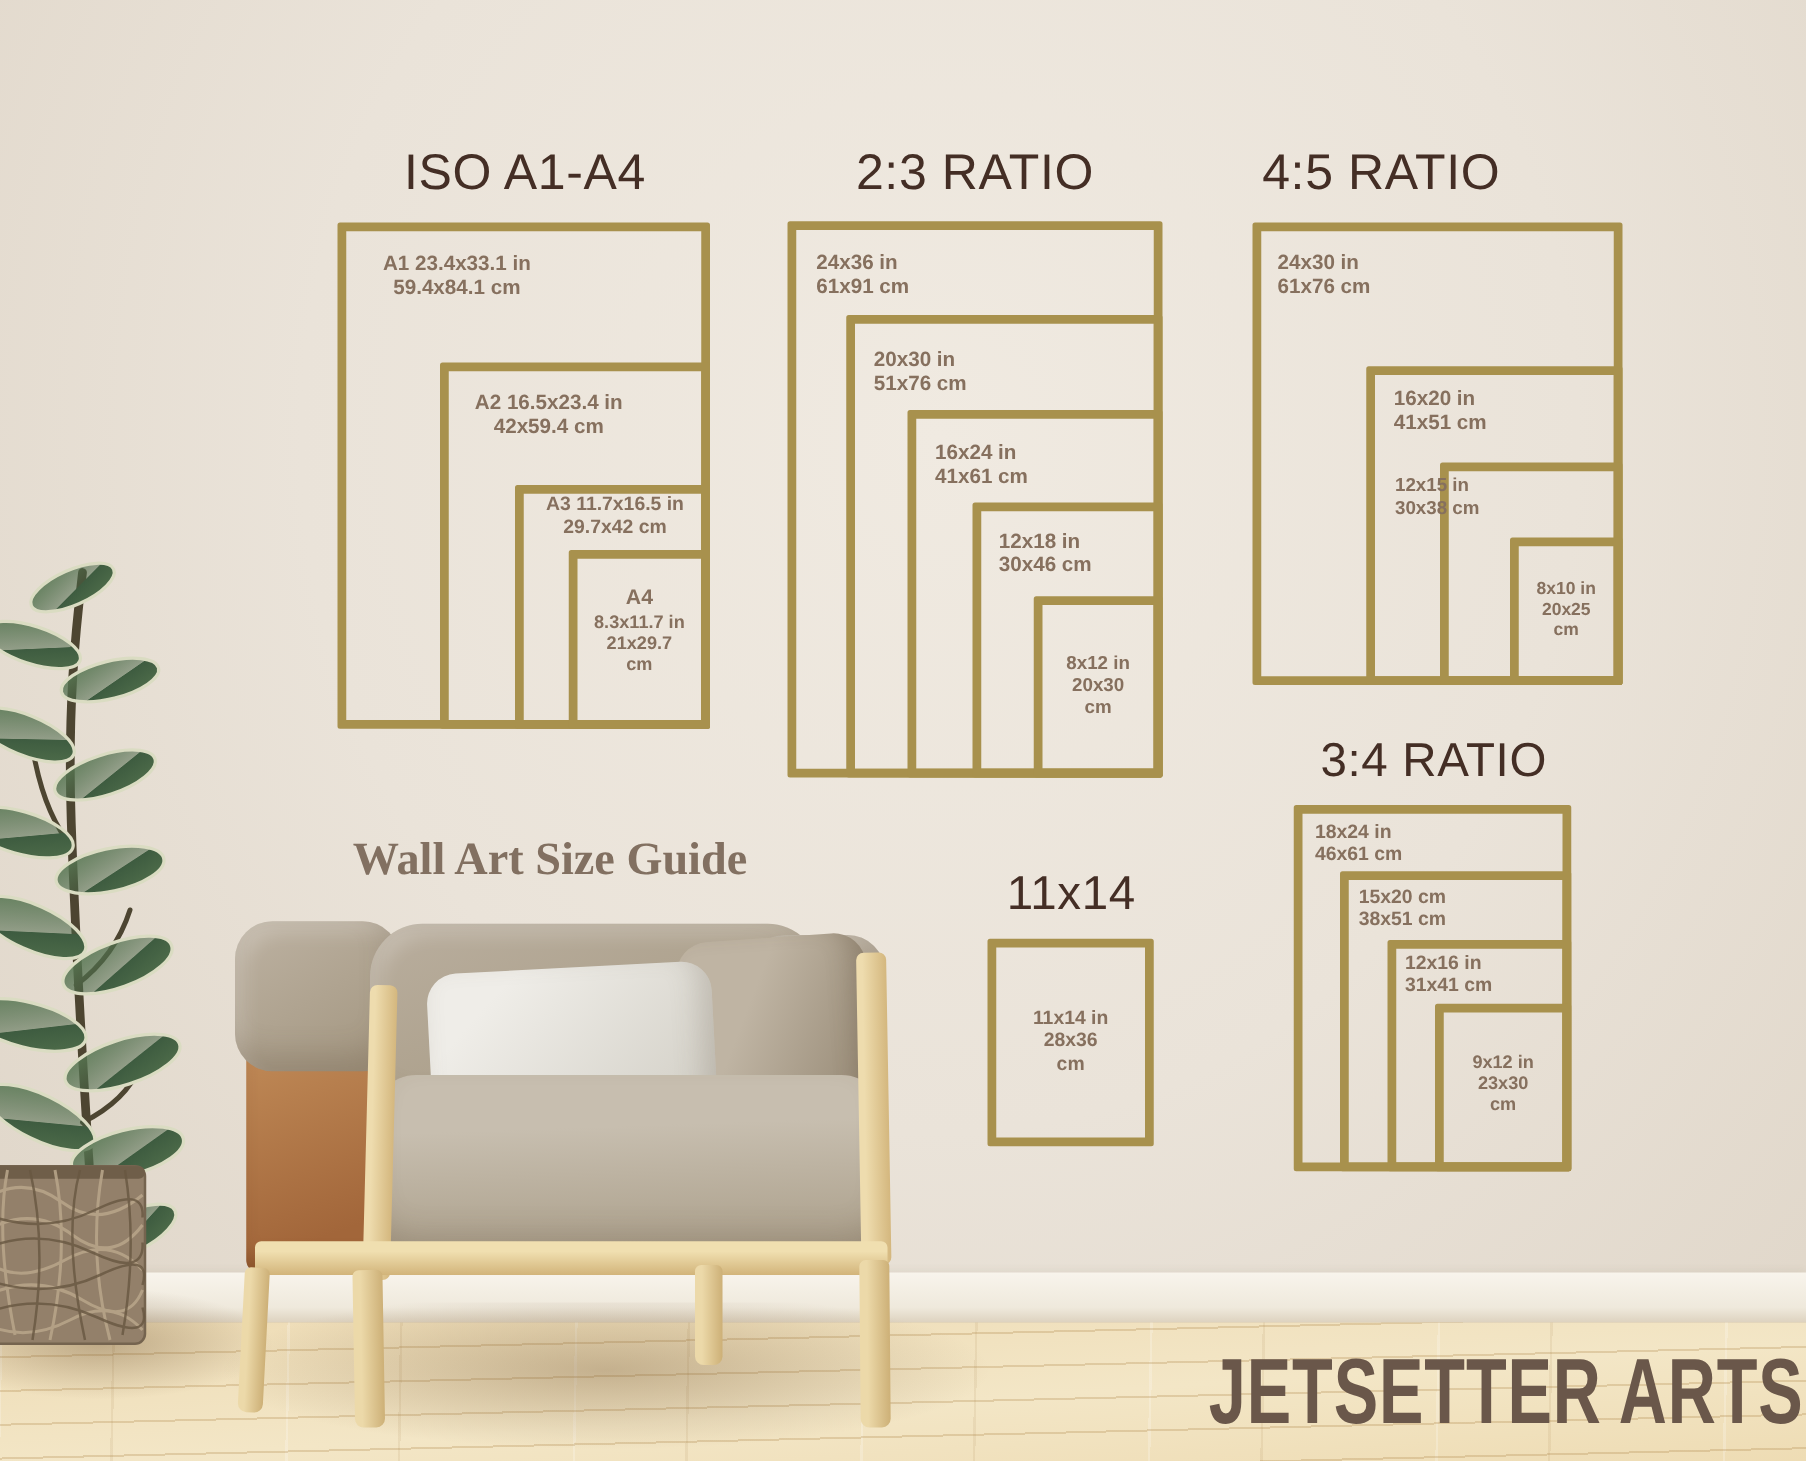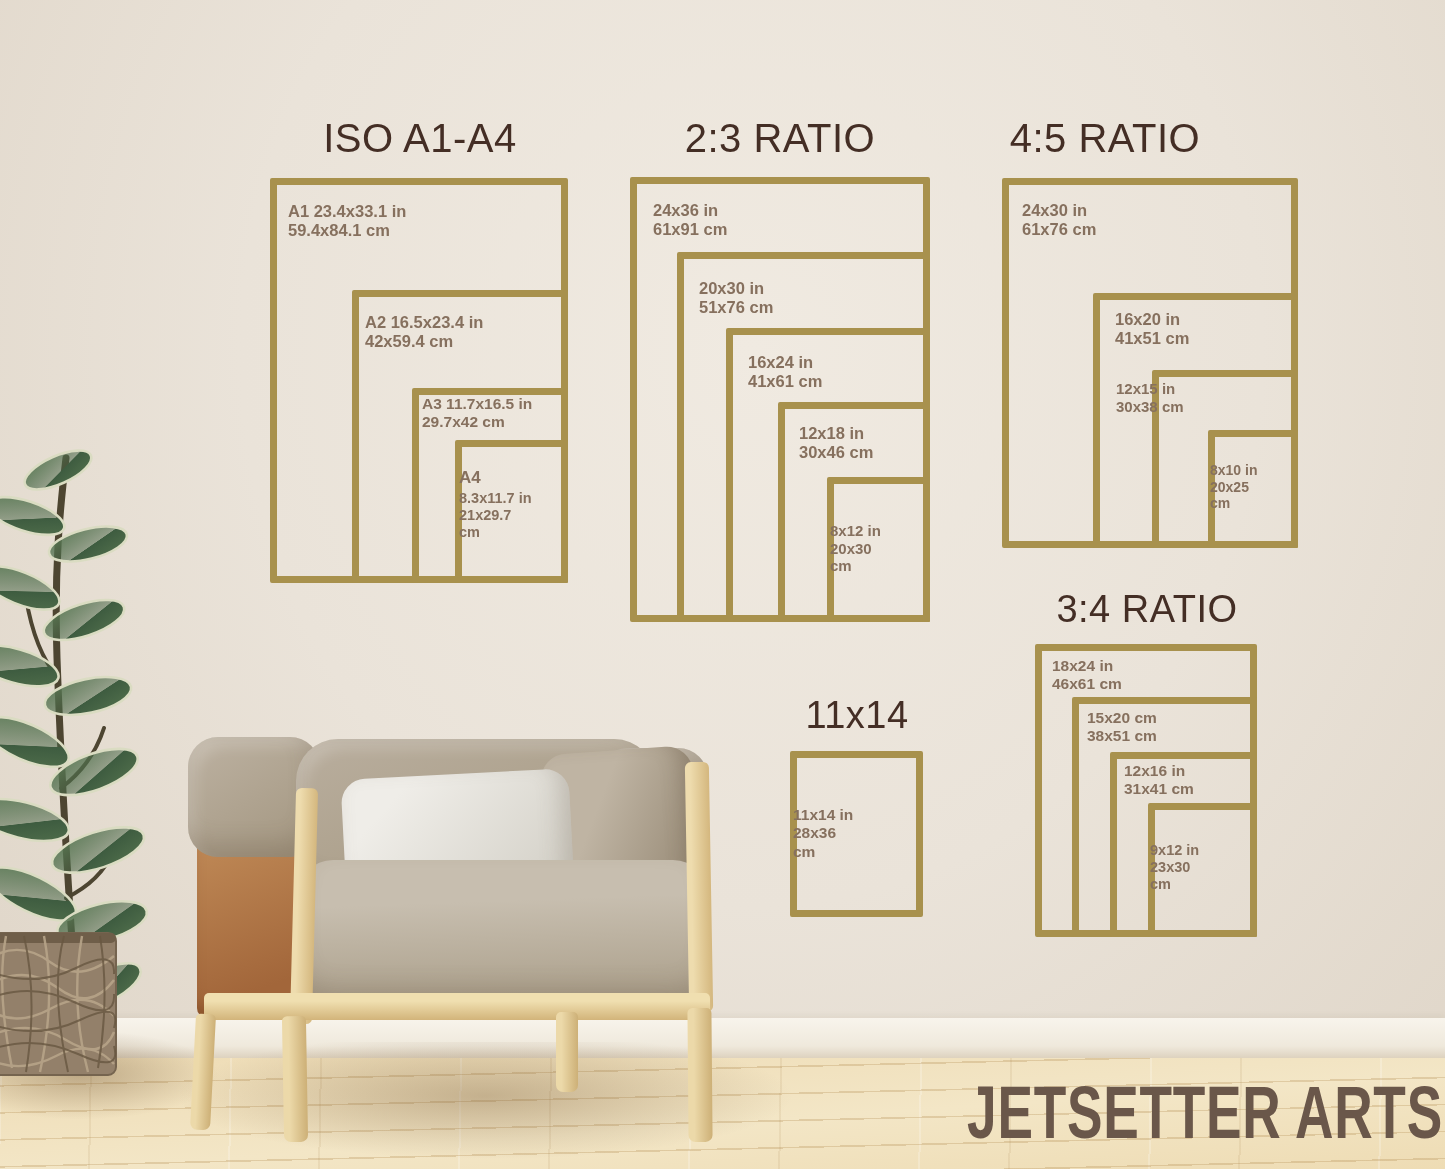--- a/index.html
+++ b/index.html
@@ -31,21 +31,21 @@
     background:radial-gradient(ellipse at 50% 50%, rgba(100,72,40,.35) 0%, rgba(100,72,40,0) 70%);
   }
   
   .gframe{position:absolute;border:7px solid #a8914d;box-sizing:border-box;border-radius:2px;}
   .gtitle{
     position:absolute;color:#442e25;font-weight:400;font-size:40px;
     letter-spacing:.5px;text-align:center;line-height:1;
   }
   .flabel{position:absolute;color:#86705e;font-weight:700;font-size:16.5px;line-height:1.18;}
   .flabel span{display:block;}
-  .align-c{text-align:left}
+  .align-c{text-align:center}
   .fs15{font-size:15px}.fs155{font-size:15.5px}.fs145{font-size:14.5px}.fs14{font-size:14px}
   .bigline{font-size:17px;margin-bottom:2px;}
   .guide-title{
     position:absolute;left:250px;top:666px;width:380px;text-align:center;
     font-family:"Liberation Serif",serif;font-weight:700;font-size:37px;color:#827061;
   }
   .brand{
     position:absolute;right:2px;top:1076px;white-space:nowrap;
     font-weight:700;font-size:74px;line-height:1;color:#6a574a;letter-spacing:1px;
     transform:scaleX(.72);transform-origin:100% 50%;
@@ -194,20 +194,21 @@
   <section>
     <div class="gtitle" style="left:787px;top:696px;width:140px;font-size:38px">11x14</div>
     <div class="gframe" style="left:790px;top:751px;width:133px;height:166px"></div>
     <div class="flabel align-c fs155" style="left:793px;top:806px;width:127px">
       <span>11x14 in</span>
       <span>28x36</span>
       <span>cm</span>
     </div>
   </section>
 
+  <div class="guide-title">Wall Art Size Guide</div>
   <div class="brand">JETSETTER ARTS</div>
 
   <div class="chair">
     <div class="leather"></div>
     <div class="cushion arm-left"></div>
     <div class="cushion back"></div>
     <div class="cushion arm-right"></div>
     <div class="pillow-taupe"></div>
     <div class="pillow-white"></div>
     <div class="seat cushion"></div>

